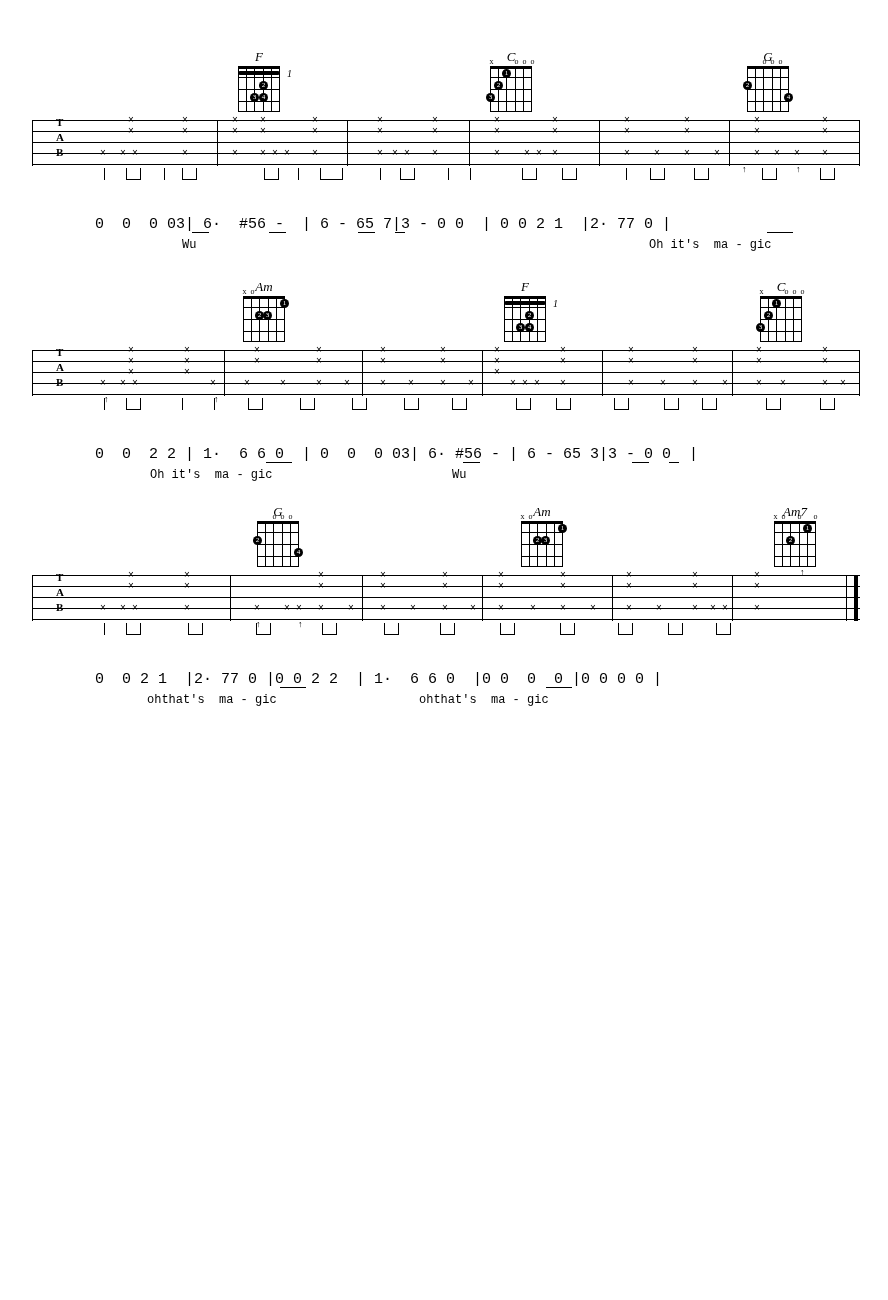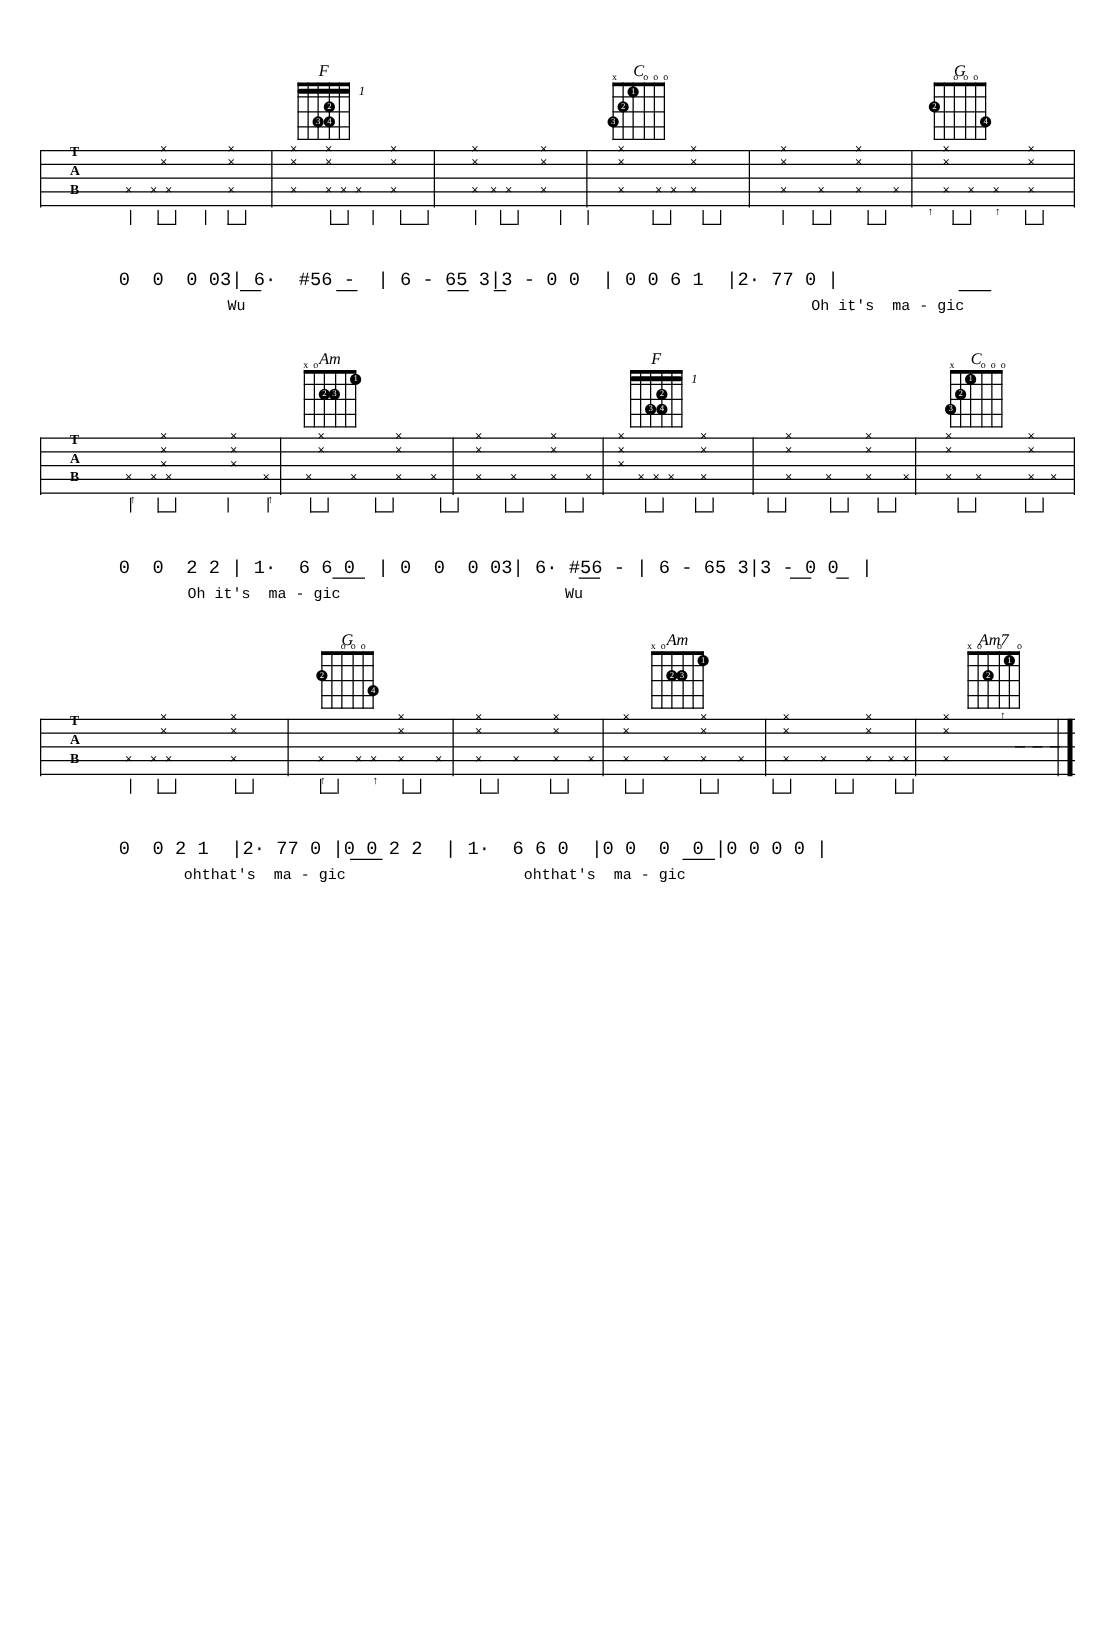--- a/index.html
+++ b/index.html
@@ -379,21 +379,21 @@
       <div class="beam" style="left:762px; top:11px; width:14px;"></div>
       <div class="stem" style="left:776px; top:0px; height:12px;"></div>
       <div class="stem" style="left:820px; top:0px; height:12px;"></div>
       <div class="beam" style="left:820px; top:11px; width:14px;"></div>
       <div class="stem" style="left:834px; top:0px; height:12px;"></div>
       <div class="tick" style="left:742px; top:-4px;">↑</div>
       <div class="tick" style="left:796px; top:-4px;">↑</div>
     </div>
 
     <div class="numline" style="top:166px;">
-      <span class="seg" style="left:95px;">0  0  0 03| 6·  #56 -  | 6 - 65 3|3 - 0 0  | 0 0 6 1  |2· 77 0 |</span>
+      <span class="seg" style="left:95px;">0  0  0 03| 6·  #56 -  | 6 - 65 7|3 - 0 0  | 0 0 2 1  |2· 77 0 |</span>
     </div>
     <div class="lyricline" style="top:188px;">
       <span class="seg" style="left:182px;">Wu</span>
       <span class="seg" style="left:649px;">Oh it's  ma - gic</span>
     </div>
 
     <div class="underline" style="left:192px; top:182px; width:17px;"></div>
     <div class="underline" style="left:269px; top:182px; width:17px;"></div>
     <div class="underline" style="left:358px; top:182px; width:17px;"></div>
     <div class="underline" style="left:395px; top:182px; width:10px;"></div>

